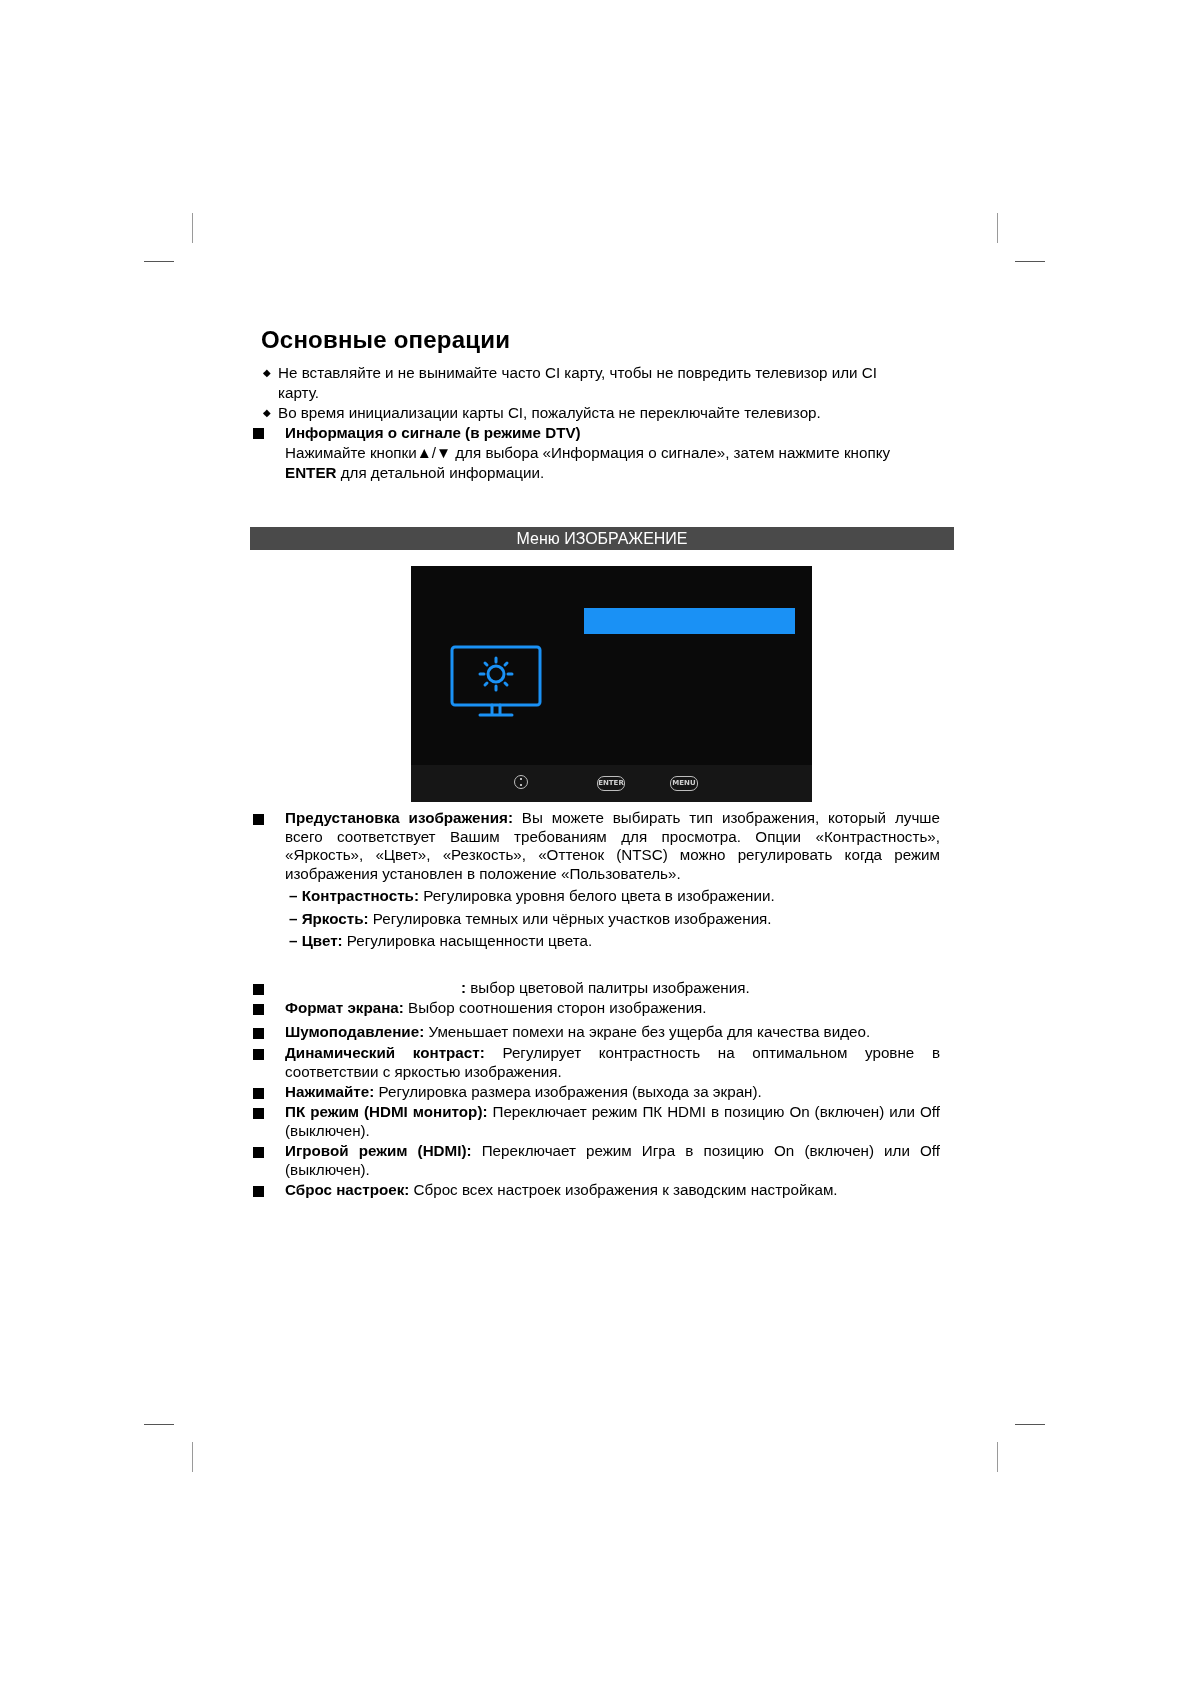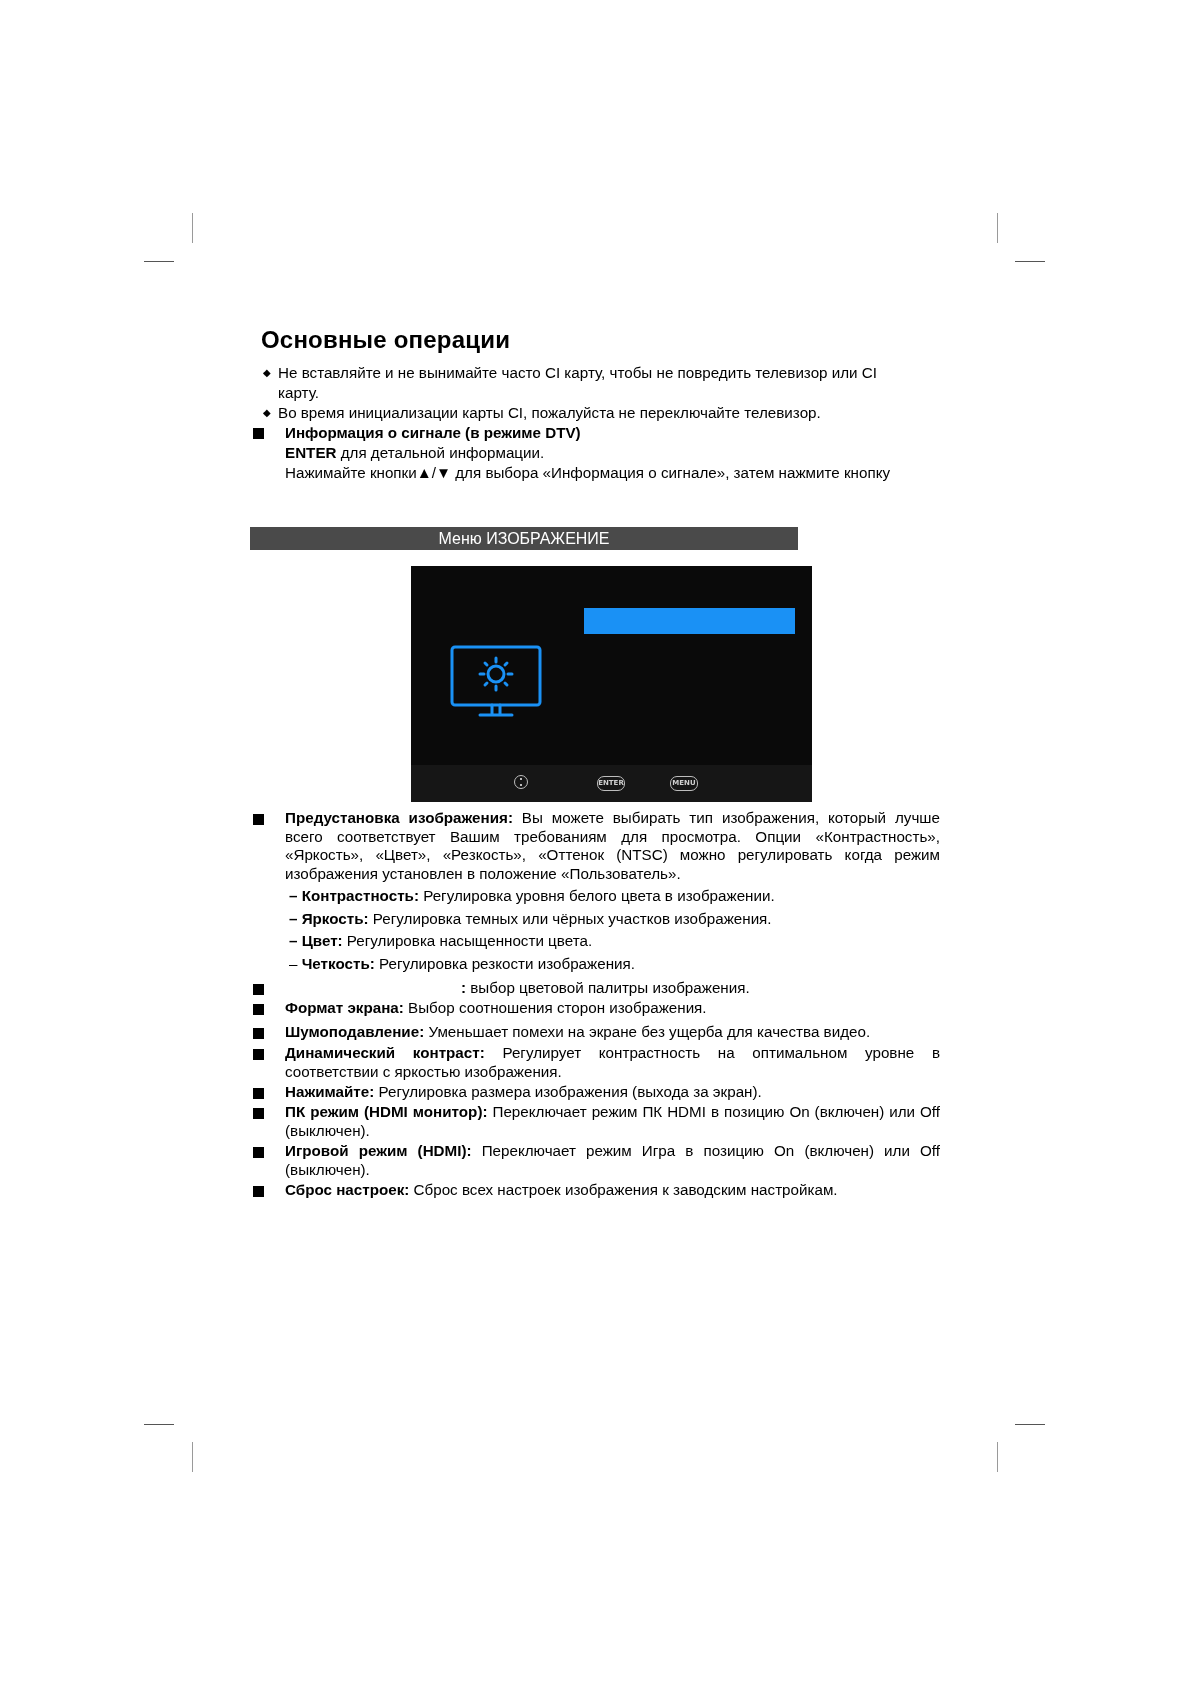--- a/index.html
+++ b/index.html
@@ -9,21 +9,21 @@
   .crop.v { width: 1px; height: 30px; }
   .crop.h { height: 1px; width: 30px; background: #555; }
 
   .title { position: absolute; left: 251px; top: 316px; font-size: 24px; font-weight: bold; margin: 10px; letter-spacing: 0.2px; }
 
   .para { position: absolute; font-size: 15.2px; line-height: 20px; }
   .diamond { position: absolute; font-size: 10px; line-height: 20px; }
   .sq { position: absolute; width: 11px; height: 11px; background: #000; }
   b { font-weight: bold; }
 
-  .section-bar { position: absolute; left: 250px; top: 527px; width: 548px; height: 23px;
+  .section-bar { position: absolute; left: 250px; top: 527px; width: 704px; height: 23px;
                  background: #4a4a4a; color: #fff; font-size: 16px; line-height: 23px; text-align: center; }
 
   .tv { position: absolute; left: 411px; top: 566px; width: 401px; height: 236px; background: #0a0a0a; }
   .tv-highlight { position: absolute; left: 173px; top: 42px; width: 211px; height: 26px; background: #1a91f5; }
   .tv-icon { position: absolute; left: 38px; top: 78px; width: 96px; height: 76px; }
   .tv-footer { position: absolute; left: 0; bottom: 0; width: 401px; height: 37px; background: #161616; }
   .fkey { position: absolute; top: 11px; height: 13px; border: 1px solid #bdbdbd; border-radius: 7px;
           color: #d0d0d0; font-size: 7px; line-height: 13px; text-align: center; font-weight: bold;
           font-family: "DejaVu Sans", sans-serif; }
   .nav-key { position: absolute; left: 103px; top: 10px; width: 12px; height: 12px; border: 1px solid #bdbdbd; border-radius: 50%; }
@@ -53,22 +53,22 @@
   <div>карту.</div>
 </div>
 <span class="diamond" style="left:263px;top:403px;">◆</span>
 <div class="para" style="left:278px;top:403px;">
   <div>Во время инициализации карты CI, пожалуйста не переключайте телевизор.</div>
 </div>
 
 <div class="sq" style="left:253px;top:428px;"></div>
 <div class="para" style="left:285px;top:423px;">
   <div><b>Информация о сигнале (в режиме DTV)</b></div>
+  <div>Нажимайте кнопки▲/▼ для выбора «Информация о сигнале», затем нажмите кнопку</div>
   <div><b>ENTER</b><span> для детальной информации.</span></div>
-  <div>Нажимайте кнопки▲/▼ для выбора «Информация о сигнале», затем нажмите кнопку</div>
 </div>
 
 <div class="section-bar">Меню ИЗОБРАЖЕНИЕ</div>
 
 <div class="tv">
   <div class="tv-highlight"></div>
   <svg class="tv-icon" viewBox="0 0 96 76">
     <g stroke="#1a91f5" fill="none" stroke-width="3" stroke-linecap="round">
       <rect x="3" y="3" width="88" height="58" rx="3"></rect>
       <line x1="43" y1="61" x2="43" y2="70"></line>
@@ -91,21 +91,20 @@
     <div class="fkey" style="left:259px;width:26px;">MENU</div>
   </div>
 </div>
 
 <div class="sq" style="left:253px;top:814px;"></div>
 <div class="item" style="top:809px;">
   <b>Предустановка изображения:</b><span> Вы можете выбирать тип изображения, который лучше всего соответствует Вашим требованиям для просмотра. Опции «Контрастность», «Яркость», «Цвет», «Резкость», «Оттенок (NTSC) можно регулировать когда режим изображения установлен в положение «Пользователь».</span>
   <p class="sub"><b>– Контрастность:</b><span> Регулировка уровня белого цвета в изображении.</span></p>
   <p class="sub"><b>– Яркость:</b><span> Регулировка темных или чёрных участков изображения.</span></p>
   <p class="sub"><b>– Цвет:</b><span> Регулировка насыщенности цвета.</span></p>
-  <p class="sub"><span>– </span><b>Четкость:</b><span> Регулировка резкости изображения.</span></p>
 </div>
 
 <div class="sq" style="left:253px;top:984px;"></div>
 <div class="item" style="top:979px;padding-left:176px;width:479px;">
   <b>:</b><span> выбор цветовой палитры изображения.</span>
 </div>
 
 <div class="sq" style="left:253px;top:1004px;"></div>
 <div class="item" style="top:999px;">
   <b>Формат экрана:</b><span> Выбор соотношения сторон изображения.</span>

